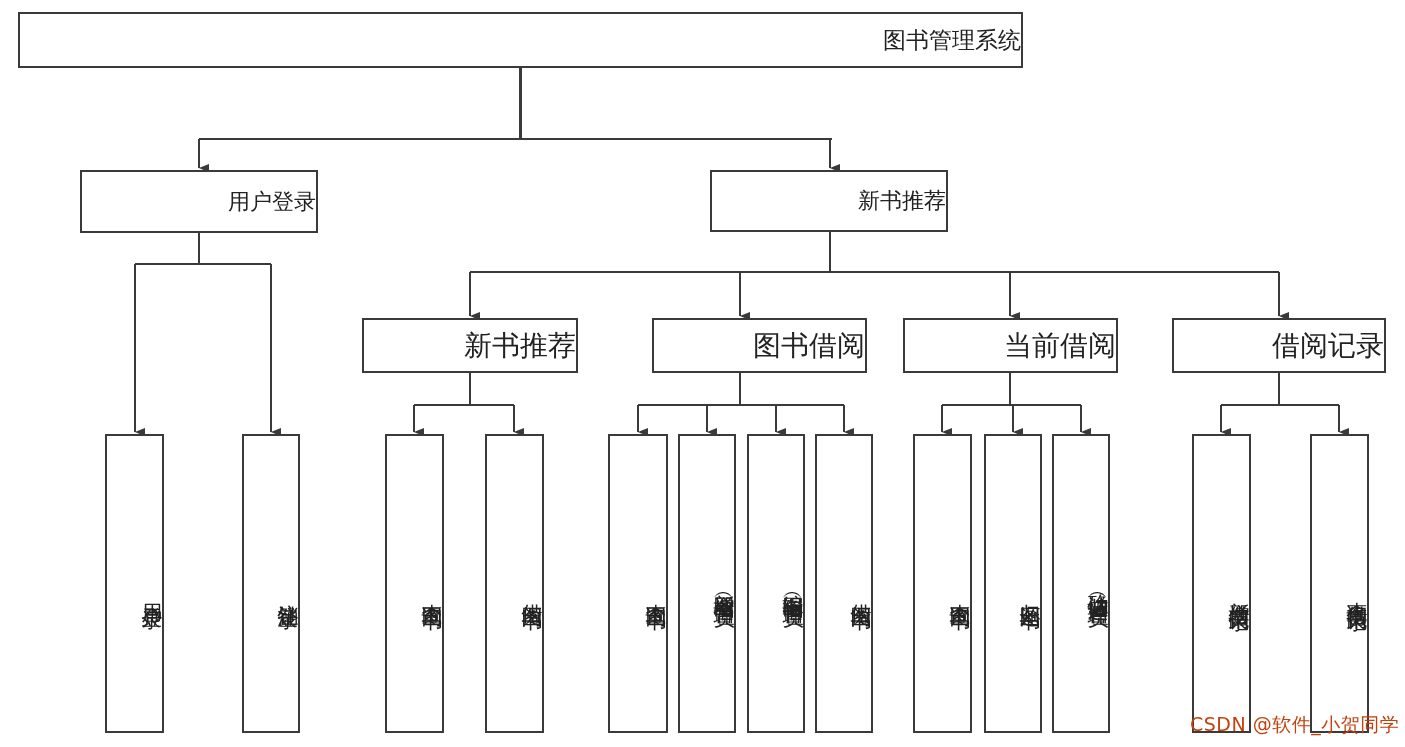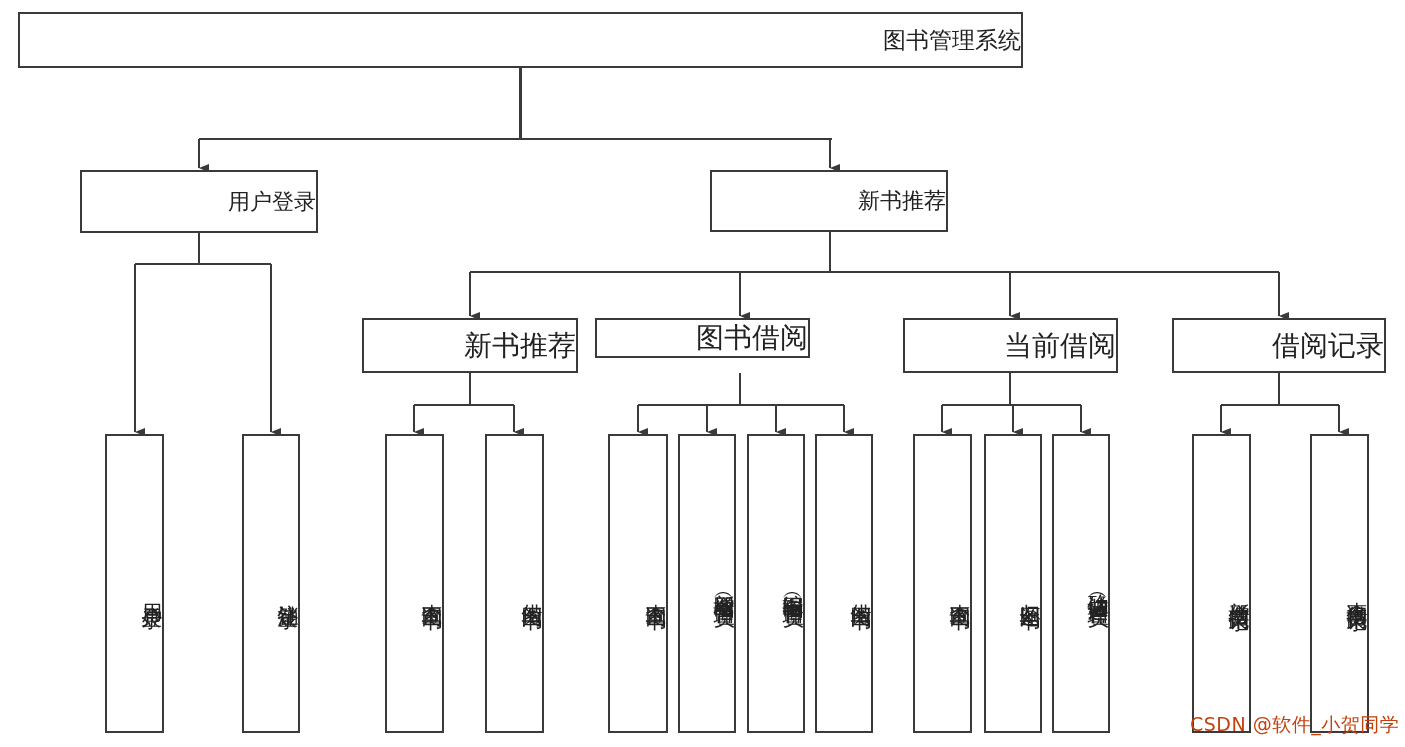--- a/index.html
+++ b/index.html
@@ -124,21 +124,21 @@
   <div class="node level2" style="left: 80px; top: 170px; width: 238px; height: 63px;">
       <span>用户登录</span>
     </div>
   <div class="node level2" style="left: 710px; top: 170px; width: 238px; height: 62px;">
       <span>新书推荐</span>
     </div>
 
   <div class="node level3" style="left: 362px; top: 318px; width: 216px; height: 55px;">
       <span>新书推荐</span>
     </div>
-  <div class="node level3" style="left: 595px; top: 318px; width: 215px; height: 40px;">
+  <div class="node level3" style="left: 652px; top: 318px; width: 215px; height: 55px;">
       <span>图书借阅</span>
     </div>
   <div class="node level3" style="left: 1172px; top: 318px; width: 214px; height: 55px;">
       <span>借阅记录</span>
     </div>
   <div class="node level3" style="left: 903px; top: 318px; width: 215px; height: 55px;">
       <span>当前借阅</span>
     </div>
 
   <div class="node leaf" style="left: 105px; top: 434px; width: 59px; height: 299px;">用户登录</div>

